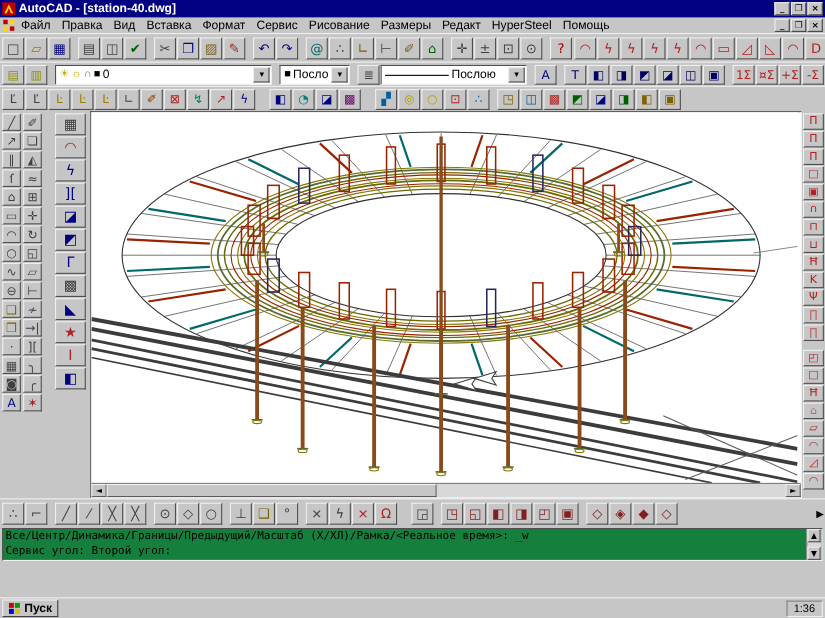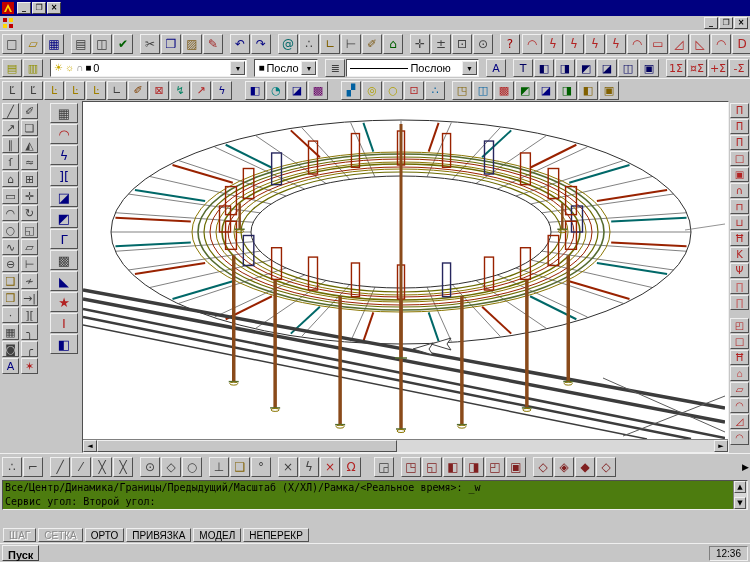--- a/index.html
+++ b/index.html
@@ -35,56 +35,70 @@
 .canvas-wrap{flex:1;height:352px;border:1px solid;border-color:#505050 #efefef #efefef #505050;background:#fff;display:flex;flex-direction:column;overflow:hidden;}
 .canvas-wrap svg{display:block;background:#fff;}
 .hscroll{height:13px;background:#c6c6c6;display:flex;border-top:1px solid #808080;}
 .scrollbtn{width:14px;height:12px;background:#c6c6c6;border:1px solid;border-color:#efefef #505050 #505050 #efefef;font-size:7px;display:flex;align-items:center;justify-content:center;padding:0;font-family:"DejaVu Sans",sans-serif;}
 .hthumb{width:300px;height:12px;background:#c6c6c6;border:1px solid;border-color:#efefef #505050 #505050 #efefef;}
 .htrack{flex:1;background:#d8d8d8;}
 .rcol{width:20px;display:flex;flex-direction:column;gap:1px;padding-top:2px;margin-left:1px;}
 .rcol .tbtn{width:19px;height:15px;font-size:10px;}
 .rgap{height:6px;}
 .cmdwin{height:47px;background:#c6c6c6;padding:1px 2px 0 2px;}
-.cmdhist{height:30px;background:#4d7c0f;border:1px solid;border-color:#505050 #efefef #efefef #505050;display:flex;}
+.cmdhist{height:30px;background:#15803d;border:1px solid;border-color:#505050 #efefef #efefef #505050;display:flex;}
 .cmdtext{flex:1;font-family:"DejaVu Sans Mono",monospace;font-size:10px;line-height:14px;padding-left:2px;white-space:pre;overflow:hidden;color:#000;}
 .cmdscroll{width:14px;display:flex;flex-direction:column;justify-content:space-between;background:#d8d8d8;border-left:1px solid #808080;}
 .cmdscroll .scrollbtn{width:12px;}
 .cmdline{height:14px;margin-top:1px;background:#fff;border:1px solid;border-color:#505050 #efefef #efefef #505050;font-family:"DejaVu Sans Mono",monospace;font-size:10px;line-height:12px;padding-left:2px;color:#000;}
 .statusbar{height:17px;display:flex;align-items:center;gap:4px;padding:1px 3px;font-size:10px;background:#c6c6c6;}
 .coords{width:200px;height:14px;border:1px solid;border-color:#808080 #efefef #efefef #808080;color:#222;padding:1px 4px;white-space:nowrap;}
 .toggles{display:flex;gap:2px;}
 .toggle{border:1px solid;border-color:#efefef #505050 #505050 #efefef;padding:0 5px;height:14px;line-height:13px;color:#000;}
 .toggle.off{color:#8a8a8a;text-shadow:1px 1px 0 #fff;}
 .taskbar{height:19px;border-top:1px solid #efefef;display:flex;align-items:center;padding:1px 2px;gap:4px;background:#c6c6c6;}
-.startbtn{height:16px;display:flex;align-items:center;gap:3px;font-size:11px;font-weight:bold;padding:0 5px;background:#c6c6c6;border:1px solid;border-color:#efefef #404040 #404040 #efefef;font-family:"Liberation Sans",sans-serif;flex-direction:column;}
+.startbtn{height:16px;display:flex;align-items:center;gap:3px;font-size:11px;font-weight:bold;padding:0 5px;background:#c6c6c6;border:1px solid;border-color:#efefef #404040 #404040 #efefef;font-family:"Liberation Sans",sans-serif;}
 .clock{margin-left:auto;border:1px solid;border-color:#808080 #efefef #efefef #808080;height:15px;font-size:10px;padding:0 6px;display:flex;align-items:center;}
 </style>
 </head>
 <body>
 
 <div class="titlebar">
   <svg class="appicon" viewBox="0 0 12 12">
       <rect x="0" y="0" width="12" height="12" fill="#c00000"></rect>
       <path d="M2 10 L6 2 L10 10 L8 10 L6 5.5 L4 10 Z" fill="#ffd700"></path>
     </svg>
+  <span class="title">AutoCAD - [station-40.dwg]</span>
   <span class="winbtns">
     <button class="winbtn">_</button>
     <button class="winbtn">❐</button>
     <button class="winbtn">×</button>
   </span>
 </div>
 
 <div class="menubar">
   <svg class="appicon" viewBox="0 0 12 12">
       <rect x="1" y="1" width="4" height="4" fill="#c00000"></rect>
       <rect x="7" y="1" width="4" height="4" fill="#ffd700"></rect>
       <rect x="1" y="7" width="4" height="4" fill="#ffd700"></rect>
       <rect x="7" y="7" width="4" height="4" fill="#c00000"></rect>
     </svg>
+  <span style="display:flex;">
+      <span class="menu-item">Файл</span>
+      <span class="menu-item">Правка</span>
+      <span class="menu-item">Вид</span>
+      <span class="menu-item">Вставка</span>
+      <span class="menu-item">Формат</span>
+      <span class="menu-item">Сервис</span>
+      <span class="menu-item">Рисование</span>
+      <span class="menu-item">Размеры</span>
+      <span class="menu-item">Редакт</span>
+      <span class="menu-item">HyperSteel</span>
+      <span class="menu-item">Помощь</span>
+    </span>
   <span class="winbtns">
     <button class="winbtn">_</button>
     <button class="winbtn">❐</button>
     <button class="winbtn">×</button>
   </span>
 </div>
 
 <div class="tbrow row1">
   <span style="display:flex;gap:1px;">
       <button class="tbtn">
@@ -849,34 +863,26 @@
           <span>▲</span>
         </button>
       <button class="scrollbtn">
           <span>▼</span>
         </button>
     </div>
   </div>
 </div>
 
 <div class="statusbar">
-  <span class="toggles">
-      <span class="toggle off">ШАГ</span>
-      <span class="toggle off">СЕТКА</span>
-      <span class="toggle">ОРТО</span>
-      <span class="toggle">ПРИВЯЗКА</span>
-      <span class="toggle">МОДЕЛ</span>
-      <span class="toggle">НЕПЕРЕКР</span>
-    </span>
 </div>
 
 <div class="taskbar">
   <button class="startbtn">
     <svg class="appicon" viewBox="0 0 12 12" style="width:11px;height:11px;">
         <rect x="0" y="0" width="5" height="5" fill="#d00000"></rect>
         <rect x="6" y="0" width="5" height="5" fill="#00a000"></rect>
         <rect x="0" y="6" width="5" height="5" fill="#0000d0"></rect>
         <rect x="6" y="6" width="5" height="5" fill="#e0c000"></rect>
       </svg>
     <span>Пуск</span>
   </button>
-  <span class="clock">12:36</span>
+  <span class="clock">1:36</span>
 </div>
 
 </body></html>

